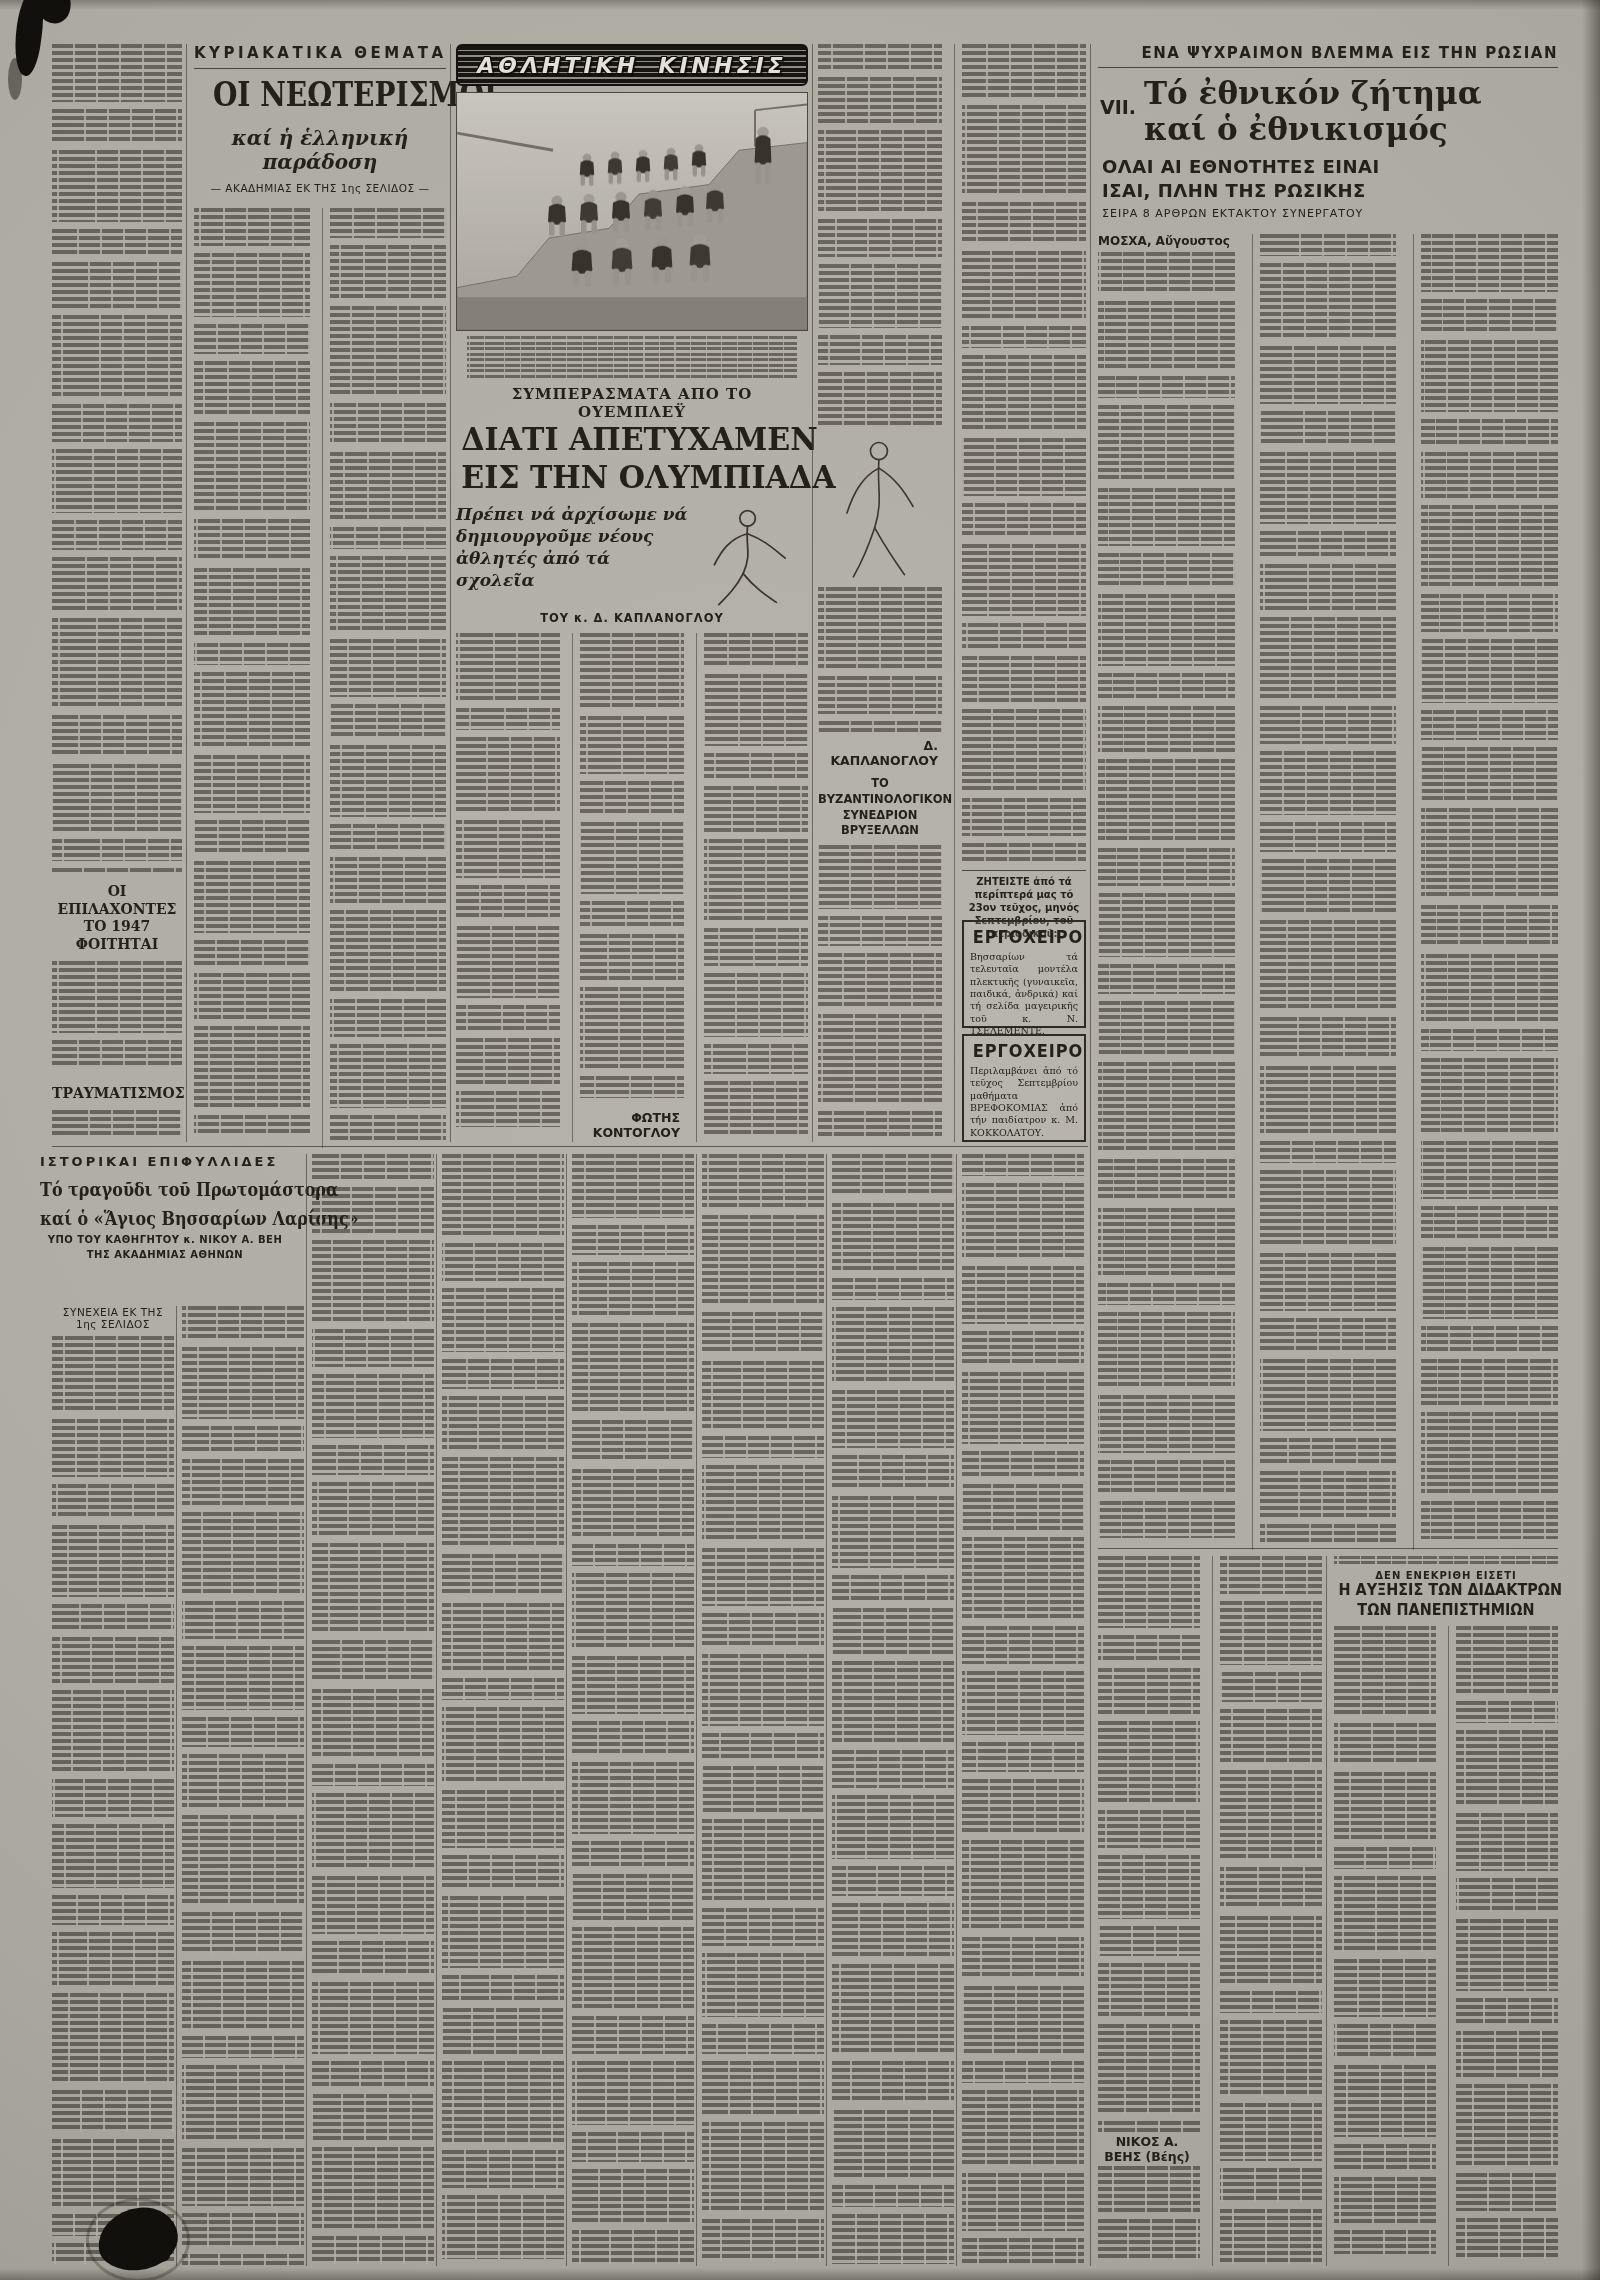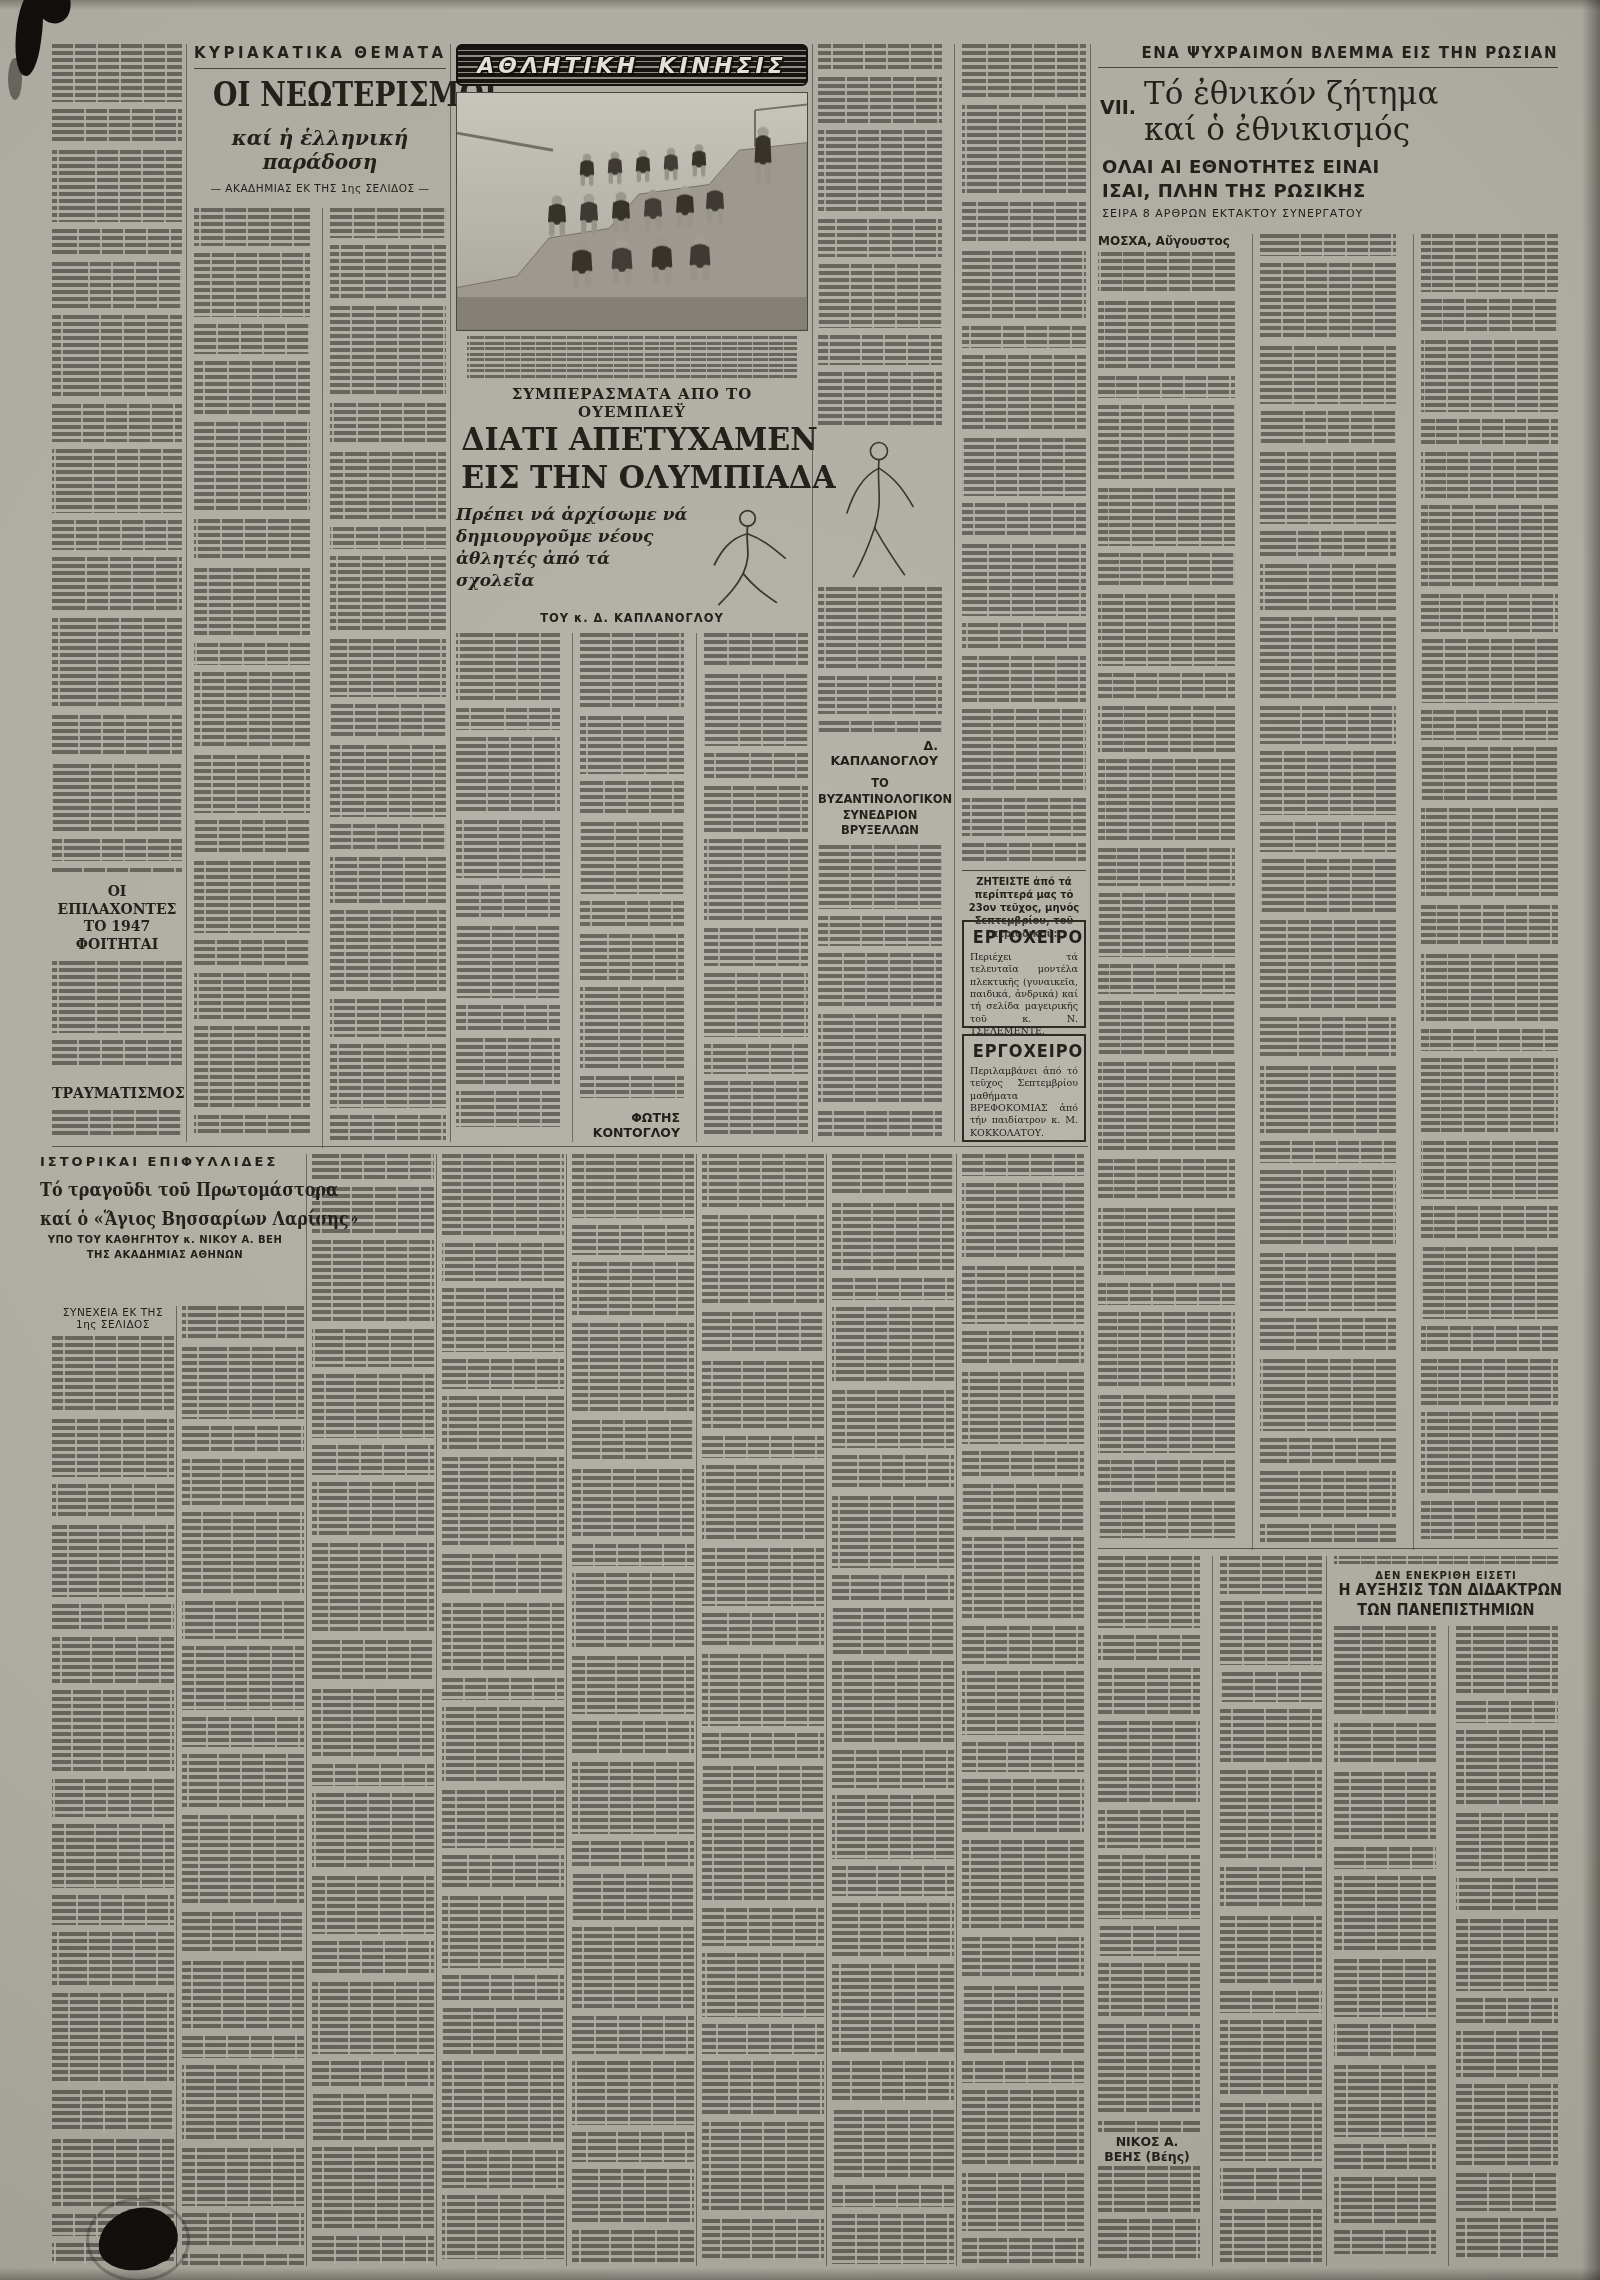--- a/index.html
+++ b/index.html
@@ -54,21 +54,21 @@
   .t-byz{font:800 11.5px/1.35 "DejaVu Sans",sans-serif;text-align:center;margin-top:6px}
   .promo{font:700 10px/1.3 "DejaVu Sans",sans-serif;text-align:center;border-top:1px solid rgba(45,42,36,.8);
     padding:4px 2px 0;height:44px;margin-top:6px}
   .ad-box{border:2px solid #2e2b25;padding:5px 6px;margin-top:6px;height:108px;background:rgba(205,202,193,.18)}
   .t-erg{font:900 17px "DejaVu Sans",sans-serif;letter-spacing:1px;text-align:center;transform:scaleX(.95);white-space:nowrap}
   .mini{font:400 9.5px/1.3 "DejaVu Serif",serif;text-align:justify;margin-top:4px}
   .rus-kick{font:700 15px "DejaVu Sans",sans-serif;letter-spacing:1.5px;text-align:right;
     border-bottom:1px solid rgba(45,42,36,.8);padding-bottom:5px;white-space:nowrap}
   .rus-titlebox{position:relative;margin-top:8px;height:74px}
   .rus-num{position:absolute;left:2px;top:20px;font:900 19px "DejaVu Sans",sans-serif}
-  .t-rus{font-weight:400;font-size:31px;line-height:1.15;margin-left:46px}
+  .t-rus{font-weight:700;font-size:31px;line-height:1.15;margin-left:46px}
   .deck-rus{font:800 18px/1.3 "DejaVu Sans",sans-serif;letter-spacing:.5px;margin:8px 0 0 4px}
   .series{font:400 11px "DejaVu Sans",sans-serif;letter-spacing:1px;margin:5px 0 0 4px}
   .dateline{font:700 12px "DejaVu Sans",sans-serif;margin-bottom:4px}
   .k-feu{font:700 13px "DejaVu Sans",sans-serif;letter-spacing:3px;white-space:nowrap}
   .t-feu{font-weight:900;font-size:19px;line-height:1.3;white-space:nowrap;transform:scaleX(.84);transform-origin:left center}
   .by-feu{font:700 10px "DejaVu Sans",sans-serif;text-align:center;letter-spacing:.5px;margin-top:4px}
   .uni-kick{font:700 10px "DejaVu Sans",sans-serif;text-align:center;letter-spacing:1px;margin-top:4px}
   .t-uni{font:800 15px/1.3 "DejaVu Sans",sans-serif;text-align:center;white-space:nowrap;transform:scaleX(.96)}
   .sketch{display:block;margin:2px auto 0}
 
@@ -441,21 +441,21 @@
             <div class="gpar" style="height: 72px; background-position: 4px 0px, 0px 0px;"></div>
             <div class="gpar" style="height: 26px; background-position: 15px 0px, 0px 0px;"></div>
             <div class="gpar" style="height: 46px; background-position: 26px 0px, 0px 0px;"></div>
             <div class="gpar" style="height: 82px; background-position: 8px 0px, 0px 0px;"></div>
             <div class="gpar" style="height: 38px; background-position: 19px 0px, 0px 0px;"></div>
             <div class="gpar" style="height: 19px; background-position: 1px 0px, 0px 0px;"></div>
           </div>
         <div class="promo">ΖΗΤΕΙΣΤΕ ἀπό τά περίπτερά μας τό 23ον τεῦχος, μηνός Σεπτεμβρίου, τοῦ περιοδικοῦ:</div>
         <div class="ad-box">
           <div class="t-erg">ΕΡΓΟΧΕΙΡΟ</div>
-          <div class="mini">Περιέχει τά τελευταῖα μοντέλα πλεκτικῆς (γυναικεῖα, παιδικά, ἀνδρικά) καί τή σελίδα μαγειρικῆς τοῦ κ. Ν. ΤΣΕΛΕΜΕΝΤΕ.</div>
+          <div class="mini">Βησσαρίων τά τελευταῖα μοντέλα πλεκτικῆς (γυναικεῖα, παιδικά, ἀνδρικά) καί τή σελίδα μαγειρικῆς τοῦ κ. Ν. ΤΣΕΛΕΜΕΝΤΕ.</div>
         </div>
         <div class="ad-box">
           <div class="t-erg">ΕΡΓΟΧΕΙΡΟ</div>
           <div class="mini">Περιλαμβάνει ἀπό τό τεῦχος Σεπτεμβρίου μαθήματα ΒΡΕΦΟΚΟΜΙΑΣ ἀπό τήν παιδίατρον κ. Μ. ΚΟΚΚΟΛΑΤΟΥ.</div>
         </div>
       </div>
     </div>
   </div>
 
   <div class="vr" style="left:1090px;top:44px;height:2222px"></div>

